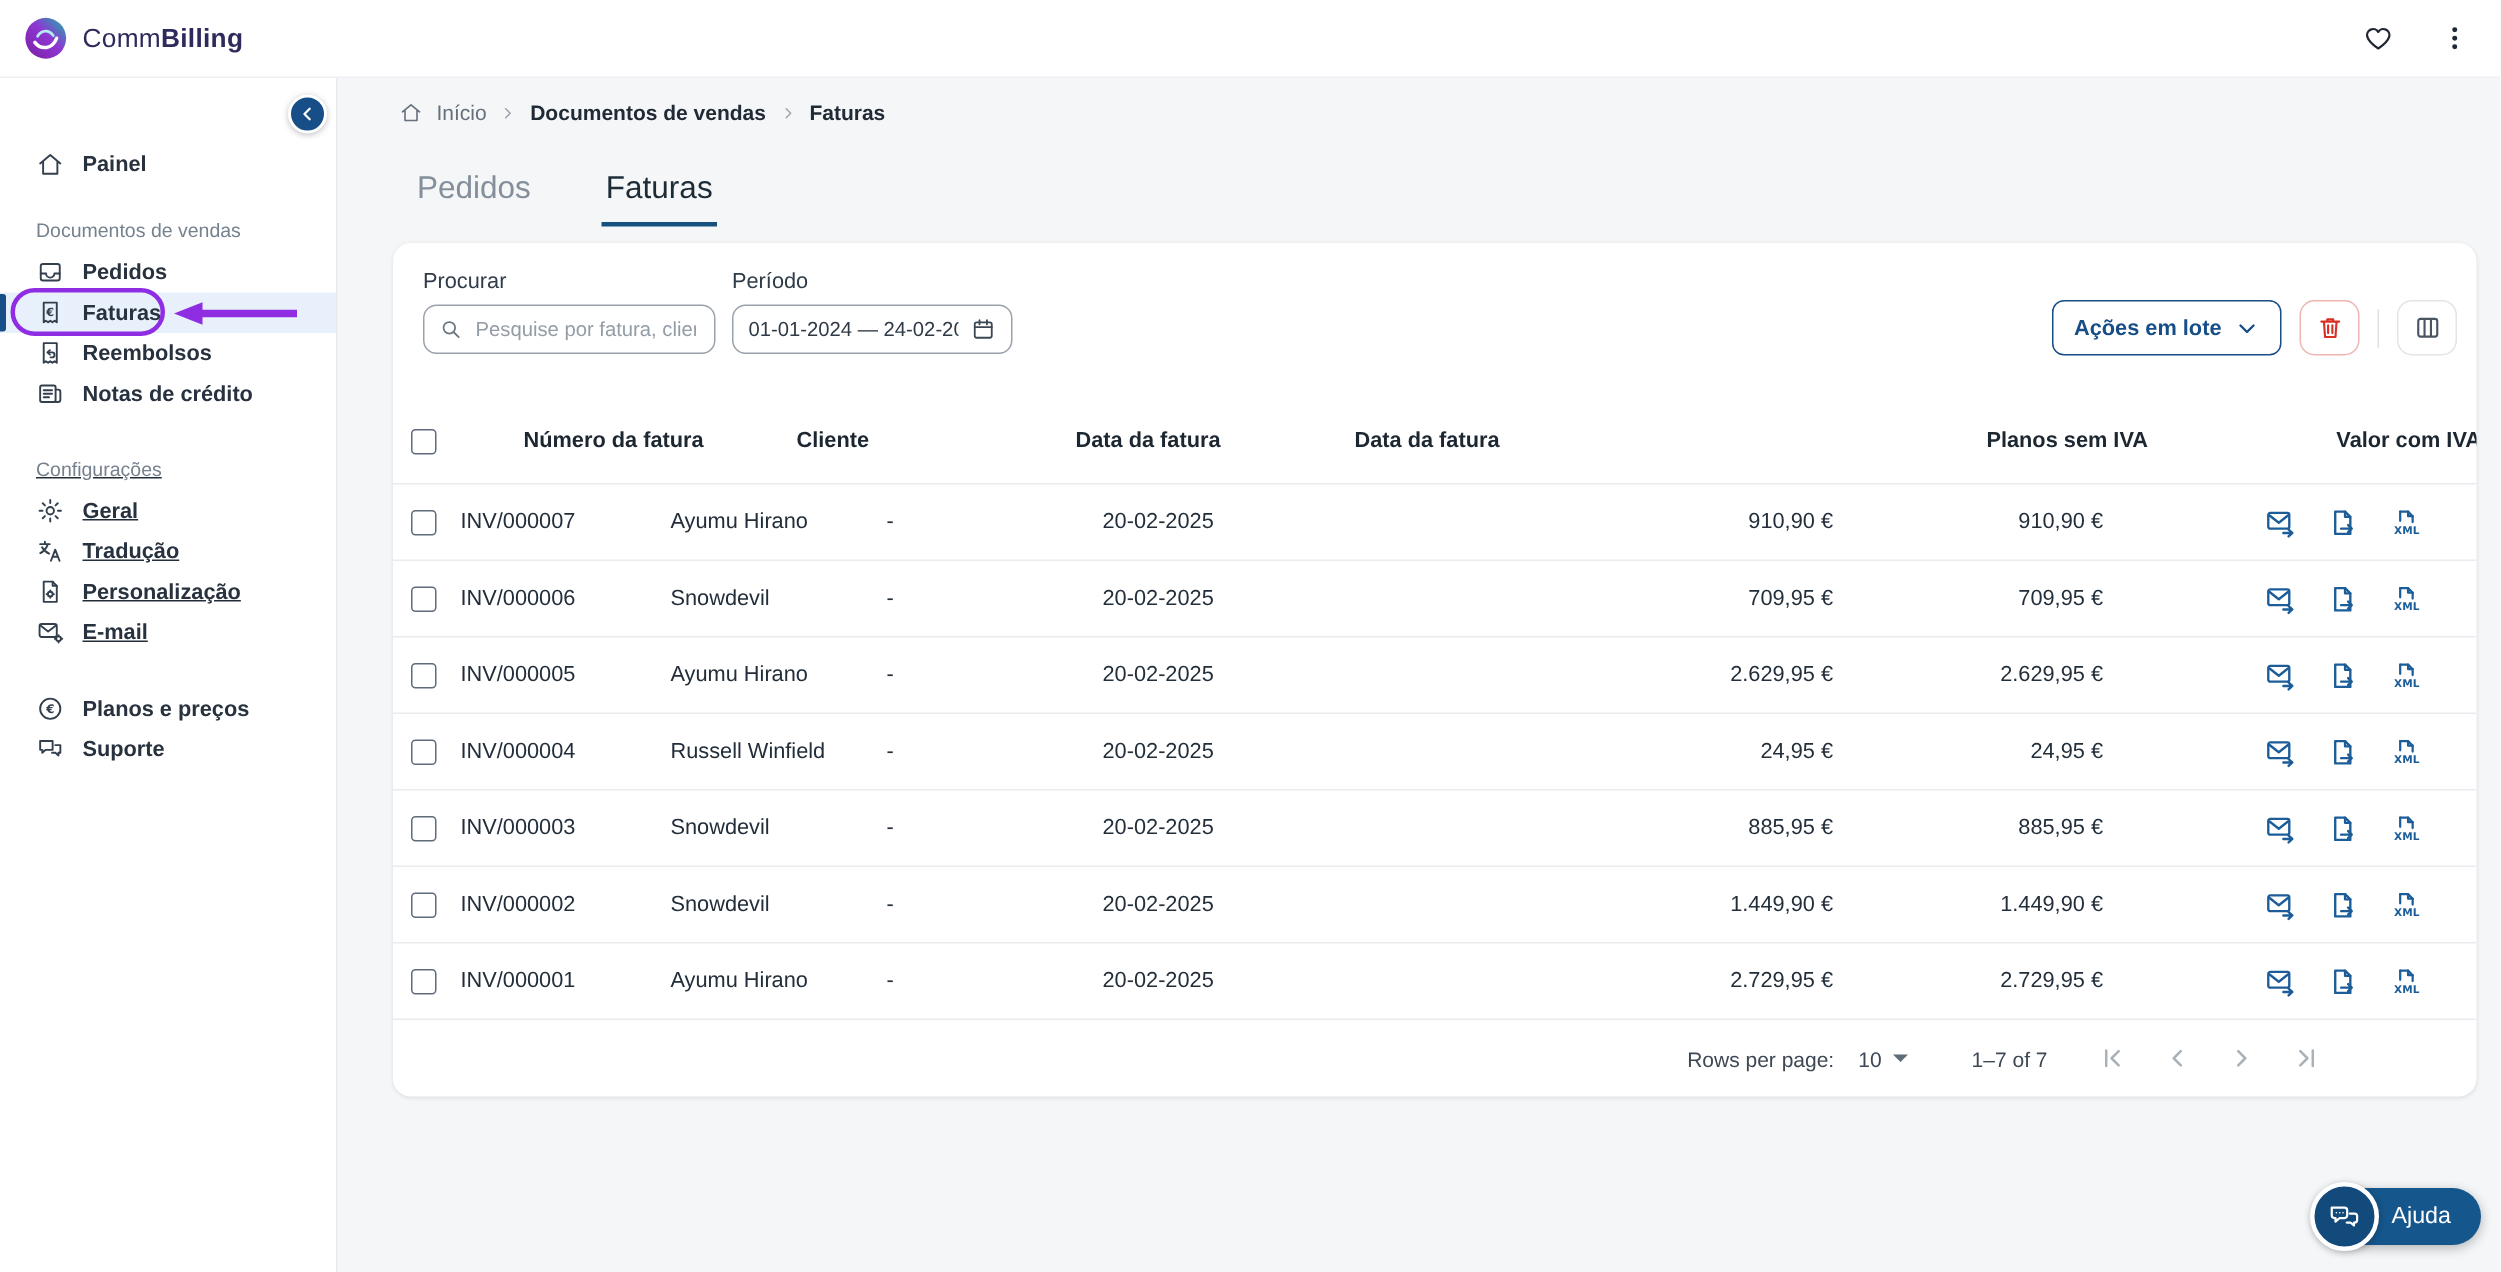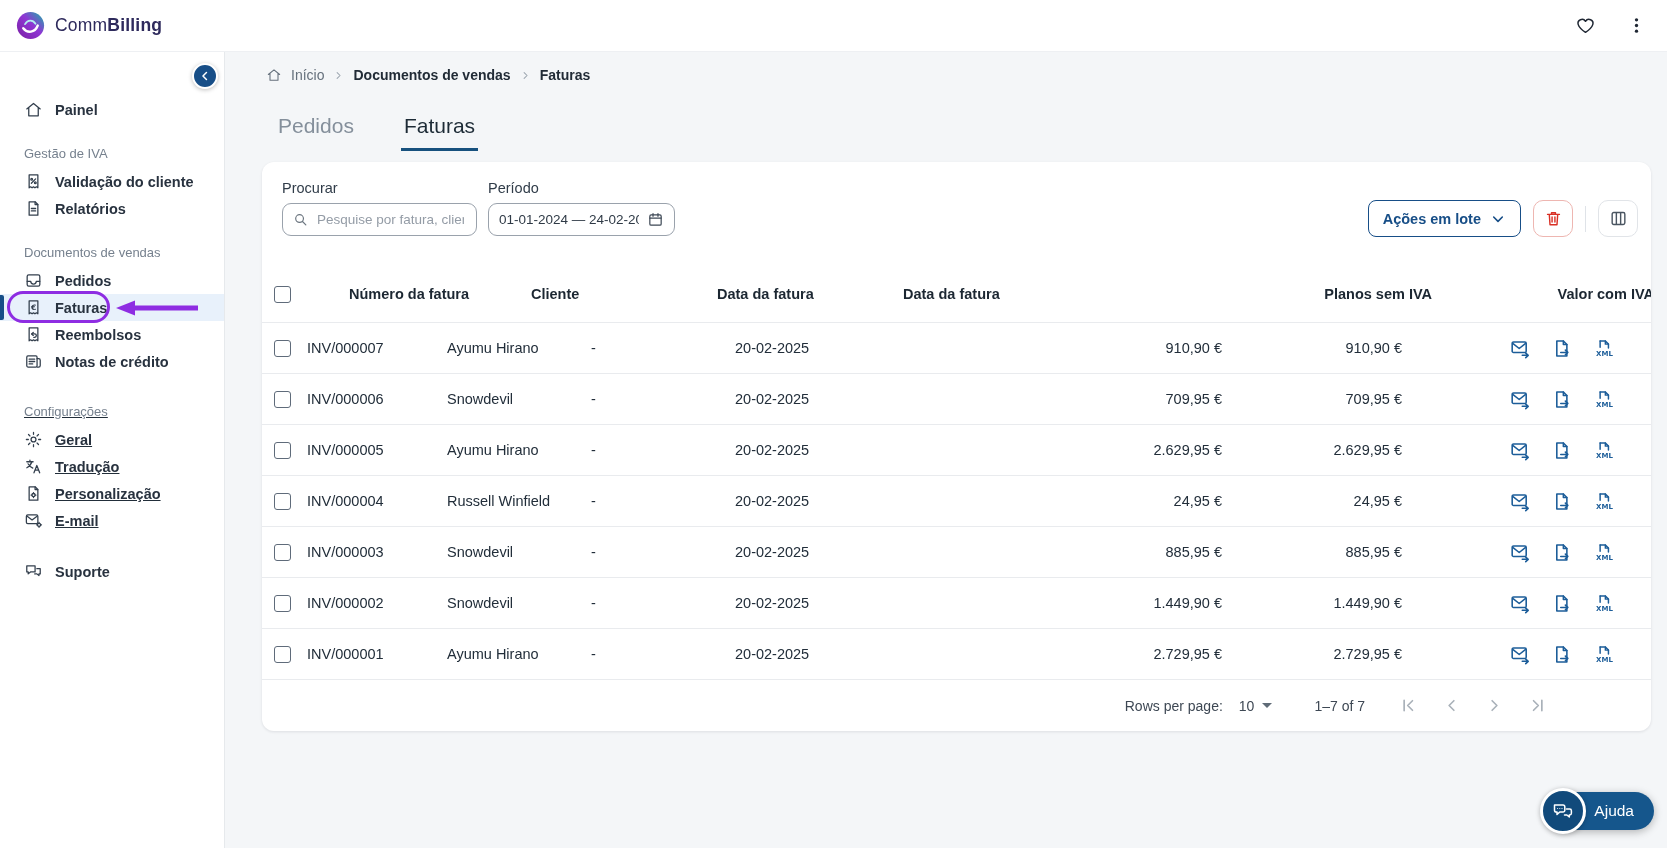--- a/index.html
+++ b/index.html
@@ -292,35 +292,20 @@
 
   <div class="side-group first">
     <div class="side-item">
       <svg class="sicon">
           <use href="#i-home"></use>
         </svg>
       <span>Painel</span>
     </div>
   </div>
 
-  <div class="side-group">
-    <div class="side-section">Gestão de IVA</div>
-    <div class="side-item">
-      <svg class="sicon">
-          <use href="#i-rcptpct"></use>
-        </svg>
-      <span>Validação do cliente</span>
-    </div>
-    <div class="side-item">
-      <svg class="sicon">
-          <use href="#i-doc"></use>
-        </svg>
-      <span>Relatórios</span>
-    </div>
-  </div>
 
   <div class="side-group">
     <div class="side-section">Documentos de vendas</div>
     <div class="side-item">
       <svg class="sicon">
           <use href="#i-inbox"></use>
         </svg>
       <span>Pedidos</span>
     </div>
     <div class="side-item active">
@@ -370,20 +355,26 @@
     </div>
     <div class="side-item">
       <svg class="sicon">
           <use href="#i-mailgear"></use>
         </svg>
       <span>E-mail</span>
     </div>
   </div>
 
   <div class="side-group gap-md">
+    <div class="side-item">
+      <svg class="sicon">
+          <use href="#i-eurcirc"></use>
+        </svg>
+      <span>Planos e preços</span>
+    </div>
     <div class="side-item">
       <svg class="sicon">
           <use href="#i-chat"></use>
         </svg>
       <span>Suporte</span>
     </div>
   </div>
 </nav>
 
 <main class="main">

